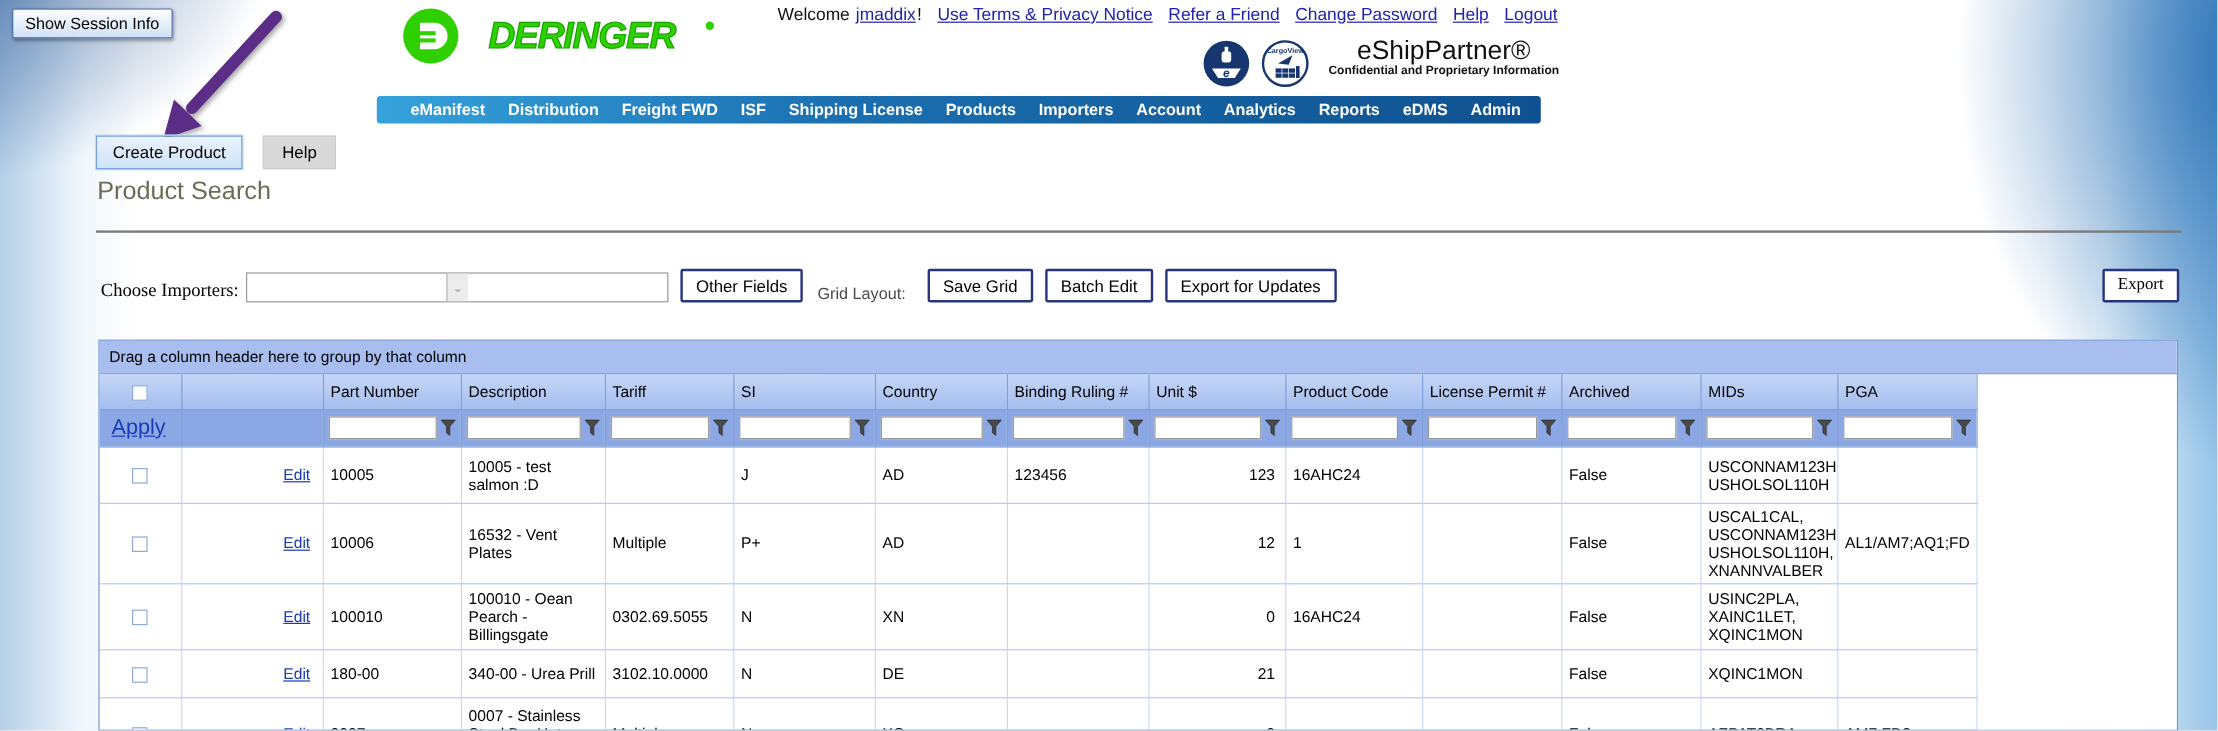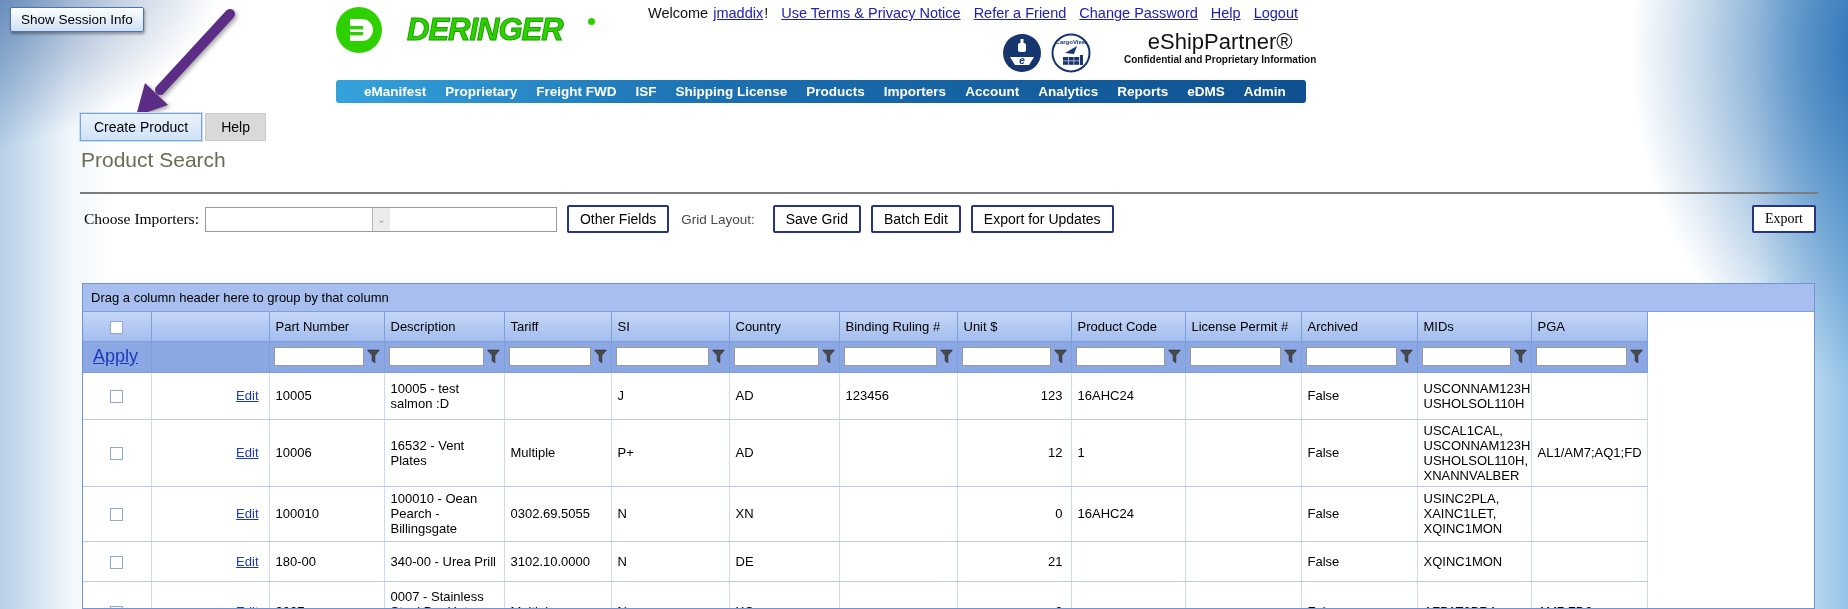--- a/index.html
+++ b/index.html
@@ -36,41 +36,41 @@
 
   
   .top-links { position:absolute; left:720px; top:5px; width:578px; display:flex; gap:13px;
     font-size:14.5px; white-space:nowrap; justify-content:flex-end; }
   .top-links a { color:#2121b0; text-decoration:underline; cursor:pointer; }
   .welcome { color:#111; }
   .welcome a { margin:0 1px; }
 
   
   .brand-right { position:absolute; left:1002px; top:29px; display:flex; align-items:flex-start; gap:9px; }
-  .brand-right .titles { display:flex; flex-direction:column; align-items:center; margin-left:24px; }
+  .brand-right .titles { display:flex; flex-direction:column; align-items:center; margin-left:7px; }
   .app-name { font-size:22px; color:#111; line-height:25px; }
   .app-tagline { font-size:10px; font-weight:bold; color:#111; }
 
   
-  .nav { position:absolute; left:336px; top:80px; width:970px; height:23px; border-radius:3px;
+  .nav { position:absolute; left:314px; top:80px; width:970px; height:23px; border-radius:3px;
     background:linear-gradient(90deg,#35a2dc 0%,#1b6fb0 40%,#0f5190 100%);
     display:flex; align-items:center; gap:19px; padding:0 28px; }
   .nav a { color:#fff; font-size:13.5px; font-weight:bold; text-decoration:none; white-space:nowrap; cursor:pointer; }
 
   
-  .actions { position:absolute; left:80px; top:113px; display:flex; gap:3px; }
+  .actions { position:absolute; left:80px; top:113px; display:flex; gap:17px; }
   .btn-create { padding:5px 13px; font-size:14px; color:#000; background:linear-gradient(#e9f2fc,#cfe3f7);
     border:1px solid #7aa3d6; box-shadow:0 0 0 1px #c8dcf3; cursor:pointer; }
   .btn-help { padding:5px 15px; font-size:14px; color:#000; background:#d9d9d9; border:1px solid #cccccc; cursor:pointer; }
 
   .page-title { position:absolute; left:81px; top:148px; font-size:21px; color:#6c6c55; }
   .rule { position:absolute; left:80px; top:192px; width:1738px; border-top:2px solid #7c7c7c; }
 
   
-  .controls { position:absolute; left:84px; top:205px; width:1732px; display:flex; align-items:center; }
+  .controls { position:absolute; left:84px; top:224px; width:1732px; display:flex; align-items:flex-end; }
   .lbl-serif { font-family:"Liberation Serif", serif; font-size:15.5px; color:#000; margin-right:6px; white-space:nowrap; }
   .lbl-gray { font-size:13.5px; color:#4a4a4a; margin:0 8px 0 12px; white-space:nowrap; }
   .fake-select { height:25px; background:#fff; display:flex; align-items:center; font-size:14px; cursor:pointer;flex-direction:column; }
   .fs-importer { width:352px; border:1px solid #9a9a9a; }
   .fs-layout { width:333px; border:1px solid #7aa0cc; }
   .fake-select .val { flex:1; padding-left:5px; white-space:nowrap; overflow:hidden; }
   .fs-arrow { width:18px; height:100%; display:flex; align-items:center; justify-content:center; }
   .fs-arrow.gray { background:#ececec; border-left:1px solid #b5b5b5; color:#9a9a9a; font-size:10px; }
   .fs-arrow.blue { background:linear-gradient(#e4eefa,#b9d1ee); border-left:1px solid #7aa0cc; color:#333; font-size:9px; }
   .btn-navy { margin-left:10px; padding:4px 11px; font-size:14px; color:#000; background:#fff;
@@ -162,21 +162,21 @@
       </g>
     </svg>
     <div class="titles">
       <span class="app-name">eShipPartner®</span>
       <span class="app-tagline">Confidential and Proprietary Information</span>
     </div>
   </div>
 
   <div class="nav">
     <a>eManifest</a>
-    <a>Proprietary</a>
+    <a>Distribution</a>
     <a>Freight FWD</a>
     <a>ISF</a>
     <a>Shipping License</a>
     <a>Products</a>
     <a>Importers</a>
     <a>Account</a>
     <a>Analytics</a>
     <a>Reports</a>
     <a>eDMS</a>
     <a>Admin</a>

